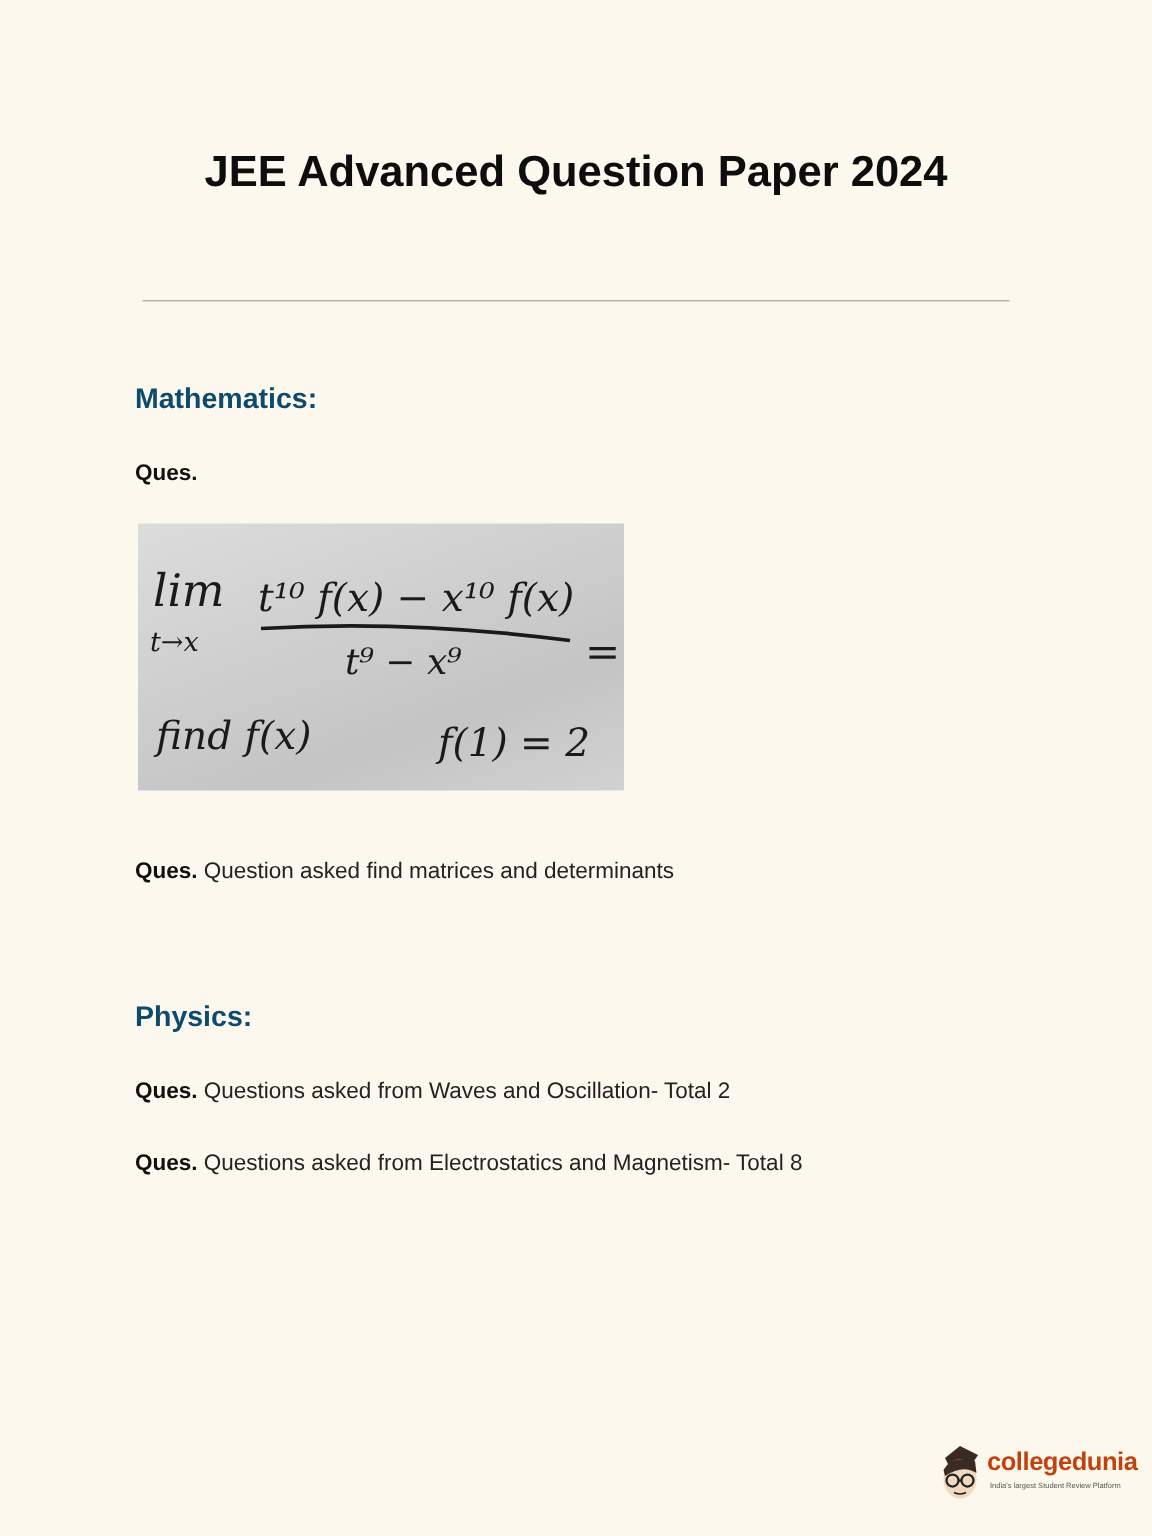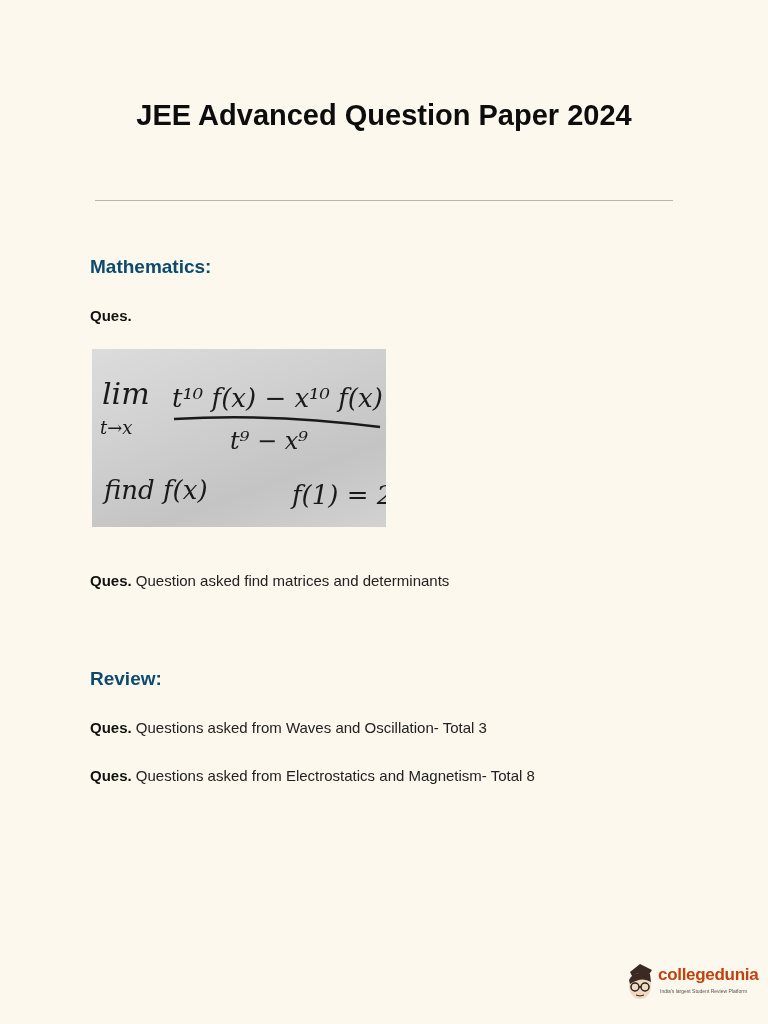--- a/index.html
+++ b/index.html
@@ -9,21 +9,21 @@
   }
   .title {
     position: absolute; left: 0; width: 768px; top: 94px; text-align: center;
     font-weight: bold; font-size: 29px; line-height: 42px; color: #0d0d0d;
   }
   .rule { position: absolute; left: 95px; width: 578px; top: 200px; height: 1px; background: #b8b5ad; }
   .heading { position: absolute; left: 90px; font-weight: bold; font-size: 19px; color: #0c4a6e; }
   .ques { position: absolute; left: 90px; font-size: 15px; color: #222; }
   .ques b { color: #111; }
   .math-img {
-    position: absolute; left: 92px; top: 349px; width: 294px; height: 178px;
+    position: absolute; left: 92px; top: 349px; width: 324px; height: 178px;
     background: linear-gradient(160deg, #dcdcdc 0%, #cfcfcf 40%, #c4c4c4 70%, #d2d2d2 100%);
     overflow: hidden;
   }
   .math-img svg { position: absolute; left: 0; top: 0; }
   .logo { position: absolute; left: 624px; top: 962px; width: 135px; height: 40px; }
   .logo-text { position: absolute; left: 34px; top: 3px; font-size: 17px; color: #c2410c; font-weight: bold; letter-spacing: -0.3px; }
   .logo-tag { position: absolute; left: 36px; top: 26px; font-size: 5px; color: #555; white-space: nowrap; }
 </style>
 </head>
 <body>
@@ -49,24 +49,24 @@
     <text x="12" y="150" font-size="26">find f(x)</text>
     <text x="200" y="155" font-size="26">f(1) = 2</text>
   </svg>
 </div>
 
 <div class="ques" style="top:572px">
   <b>Ques.</b>
   <span>Question asked find matrices and determinants</span>
 </div>
 
-<div class="heading" style="top:668px">Review:</div>
+<div class="heading" style="top:668px">Physics:</div>
 <div class="ques" style="top:719px">
   <b>Ques.</b>
-  <span>Questions asked from Waves and Oscillation- Total 3</span>
+  <span>Questions asked from Waves and Oscillation- Total 2</span>
 </div>
 <div class="ques" style="top:767px">
   <b>Ques.</b>
   <span>Questions asked from Electrostatics and Magnetism- Total 8</span>
 </div>
 
 <div class="logo">
   <svg width="32" height="40" viewBox="0 0 32 40">
     <path d="M6 10 L16 2 L28 8 L24 14 L8 14 Z" fill="#3a2a22"></path>
     <ellipse cx="16" cy="24" rx="11" ry="13" fill="#f1d9bf"></ellipse>

